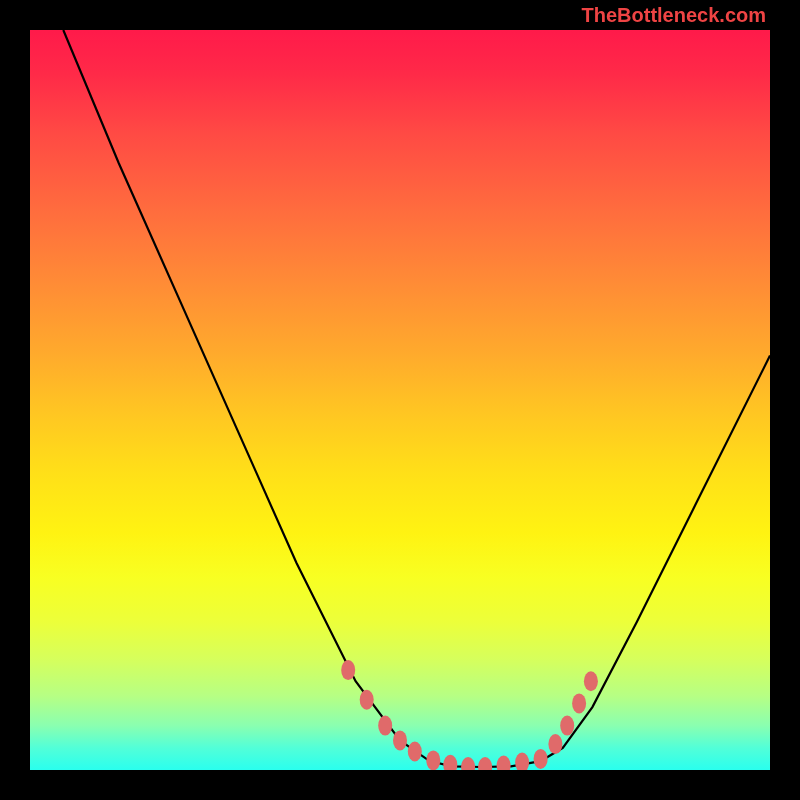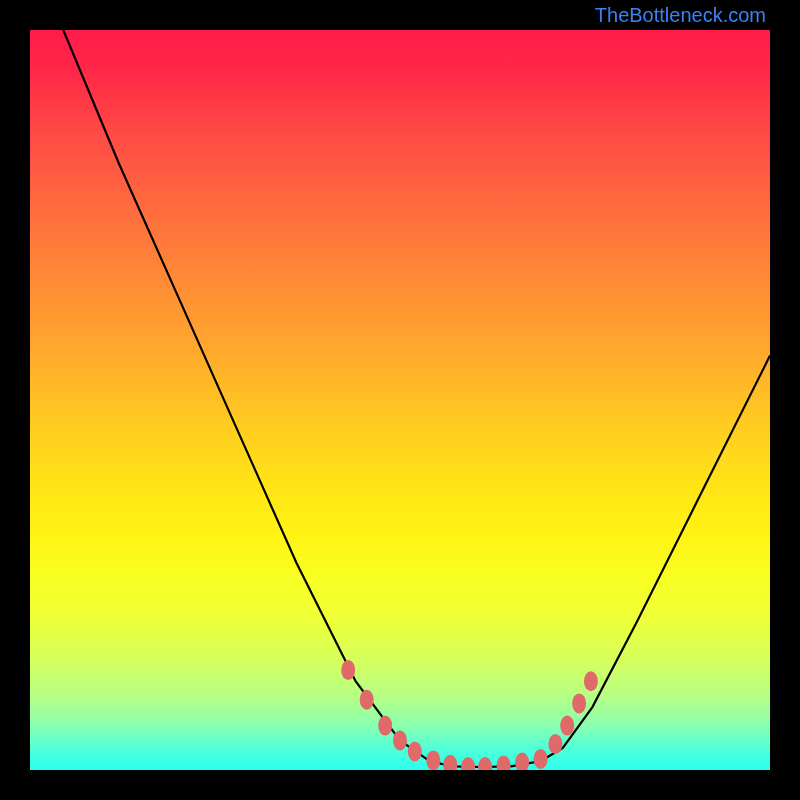--- a/index.html
+++ b/index.html
@@ -30,22 +30,22 @@
       #b6ff84 90%,
       #8affb0 94%,
       #52ffd8 97%,
       #2affee 100%);
   }
   .watermark {
     position: absolute;
     top: 4px; right: 34px;
     font-family: Arial, Helvetica, sans-serif;
     font-size: 20px;
-    font-weight: normal;
-    color: #3b82f6;
+    font-weight: bold;
+    color: #ef4444;
   }
   svg.curve {
     position: absolute;
     left: 0; top: 0;
     width: 740px; height: 740px;
   }
   .dot {
     fill: #e06a6a;
   }
 </style>

